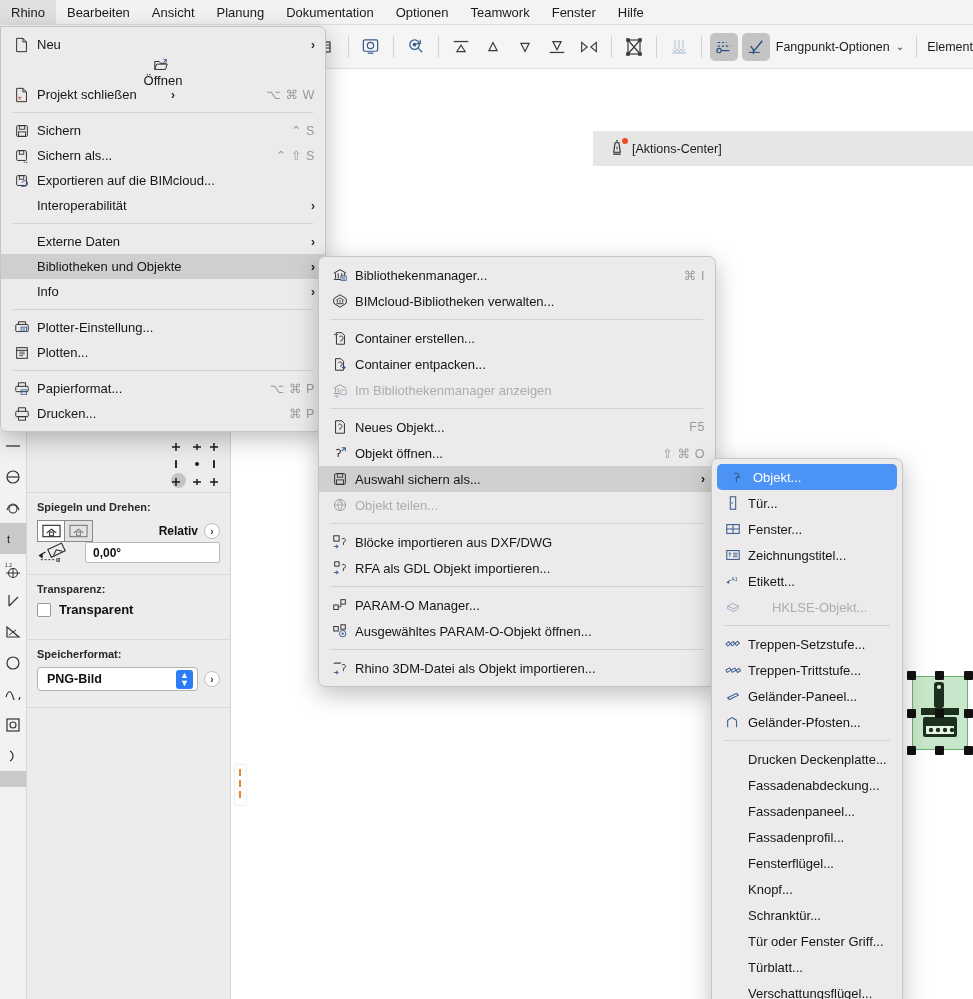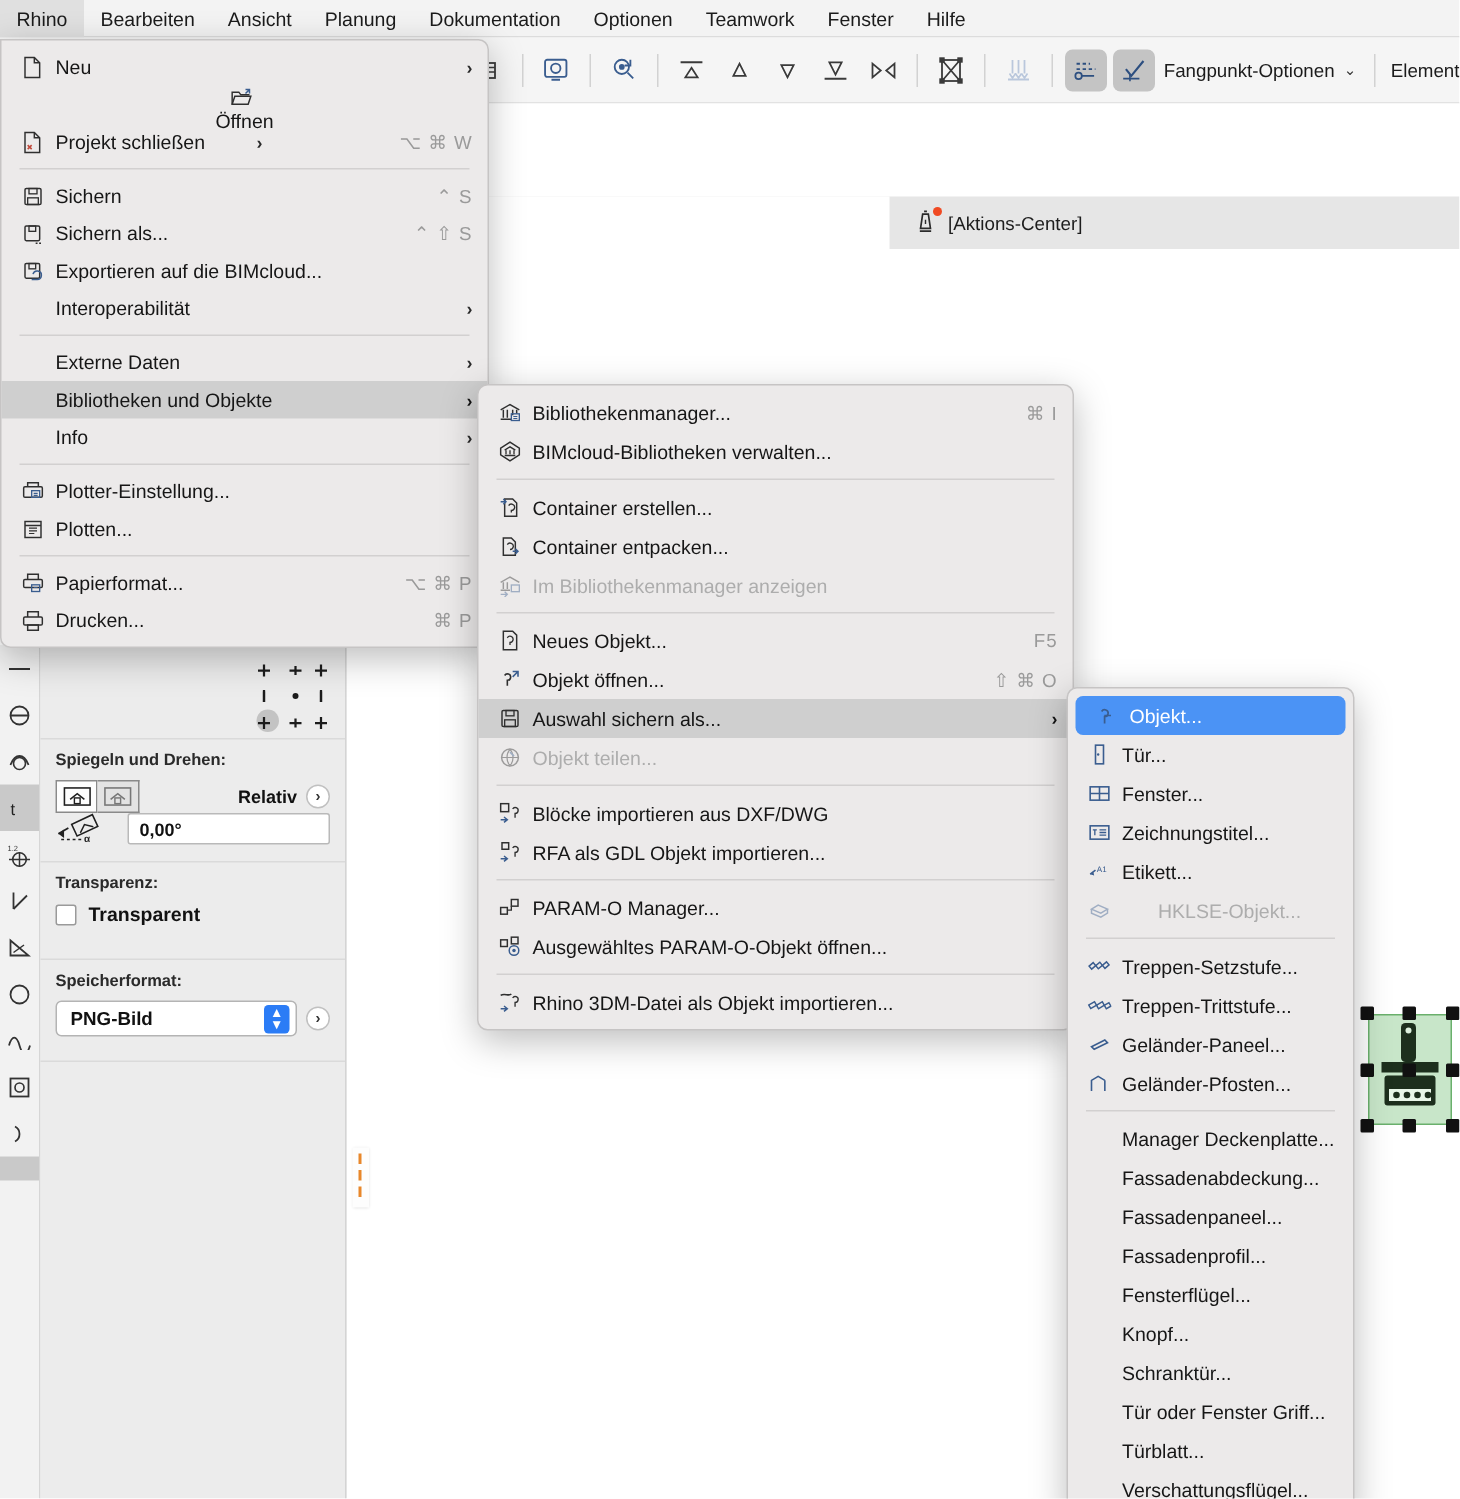--- a/index.html
+++ b/index.html
@@ -843,21 +843,21 @@
           <svg width="16" height="16" viewBox="0 0 18 18">
             <path d="M3 15V7l5-3 5 3" fill="none" stroke="#3a5d8f" stroke-width="1.2"></path>
             <path d="M13 7v8" stroke="#3a5d8f" stroke-width="1.2"></path>
           </svg>
         </span>
         <span class="tx">Geländer-Pfosten...</span>
       </div>
       <div class="msep"></div>
       <div class="mi" style="height: 26px;">
         <span class="ic"></span>
-        <span class="tx">Manager Deckenplatte...</span>
+        <span class="tx">Drucken Deckenplatte...</span>
       </div>
       <div class="mi" style="height: 26px;">
         <span class="ic"></span>
         <span class="tx">Fassadenabdeckung...</span>
       </div>
       <div class="mi" style="height: 26px;">
         <span class="ic"></span>
         <span class="tx">Fassadenpaneel...</span>
       </div>
       <div class="mi" style="height: 26px;">

